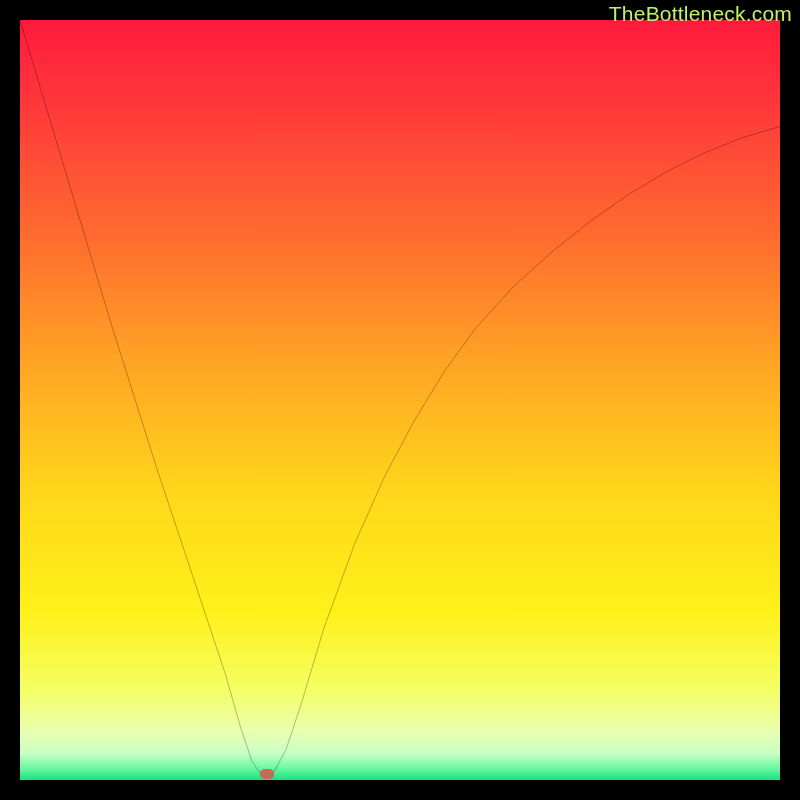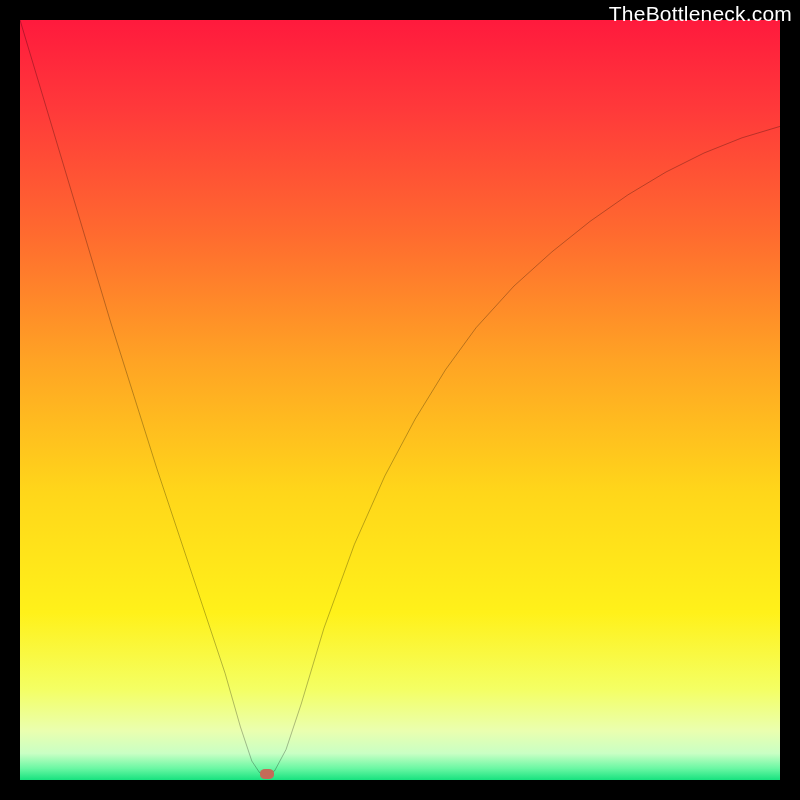--- a/index.html
+++ b/index.html
@@ -34,21 +34,21 @@
     position: absolute;
     left: 0;
     top: 0;
     width: 100%;
     height: 100%;
   }
   .watermark {
     position: absolute;
     top: 2px;
     right: 8px;
-    color: #ffffff;
+    color: #bef264;
     font-size: 21px;
     font-weight: 500;
     letter-spacing: 0.2px;
     user-select: none;
   }
   .marker {
     position: absolute;
     width: 14px;
     height: 10px;
     border-radius: 5px / 4px;

